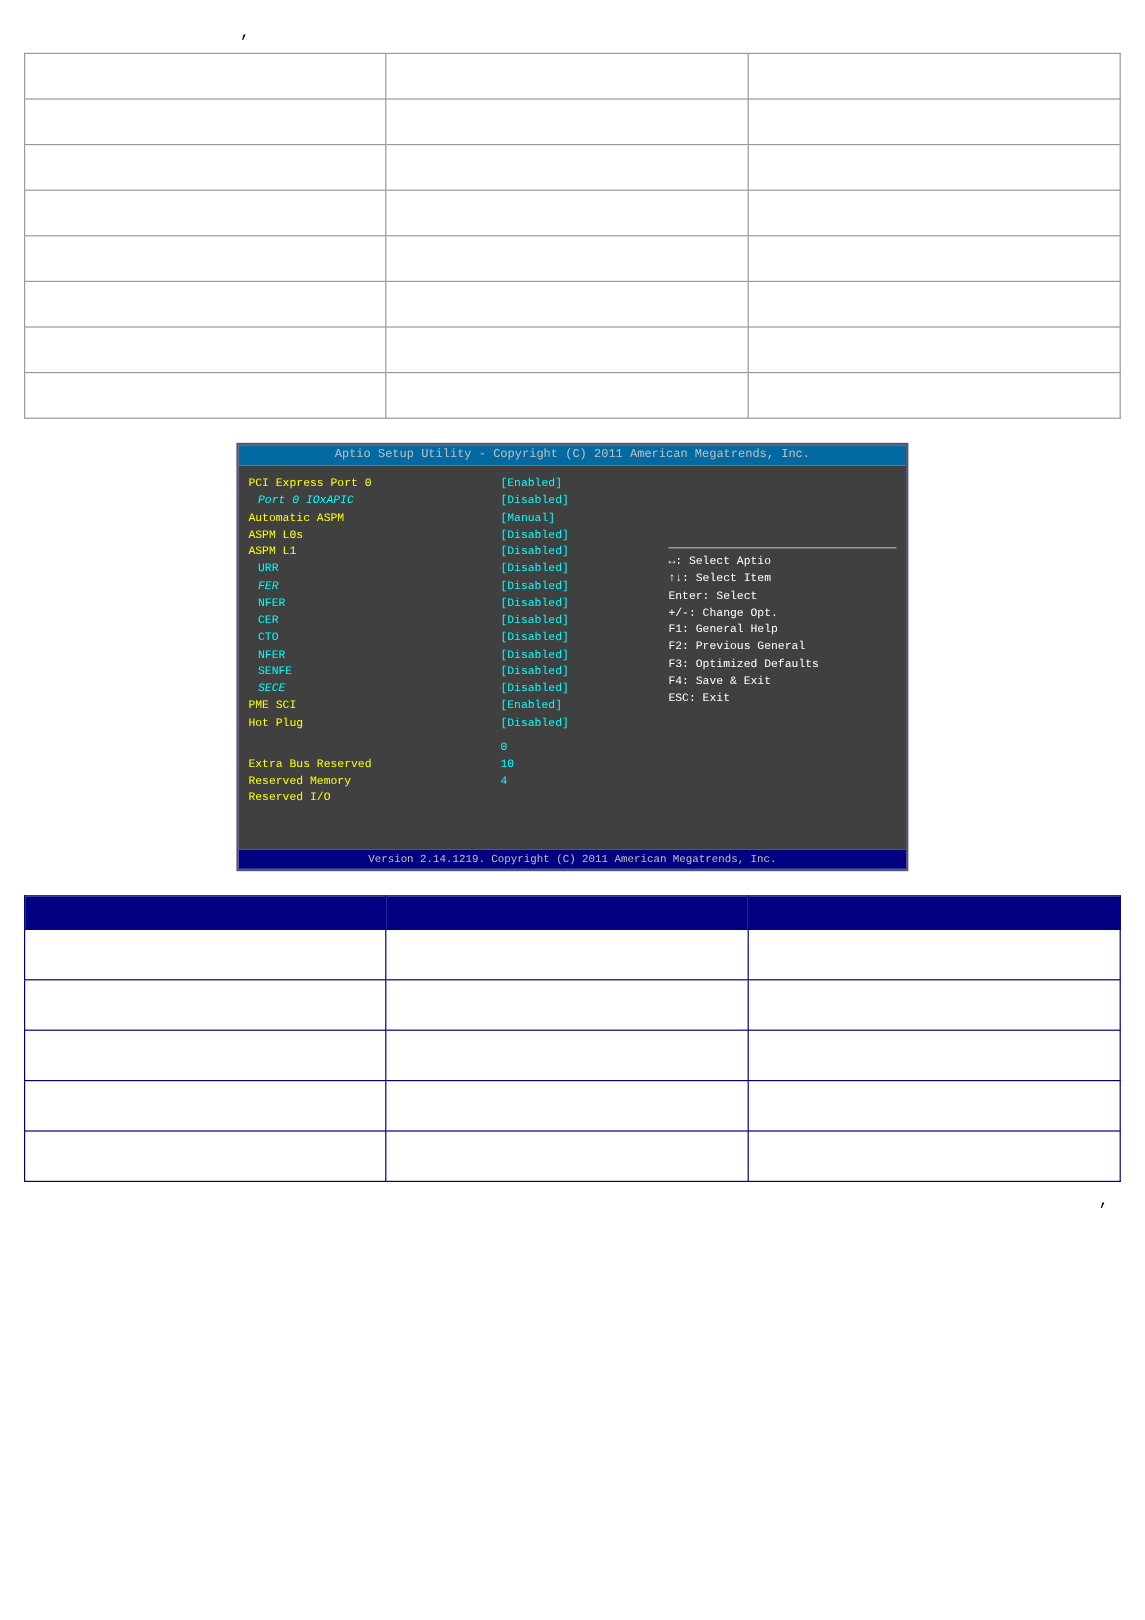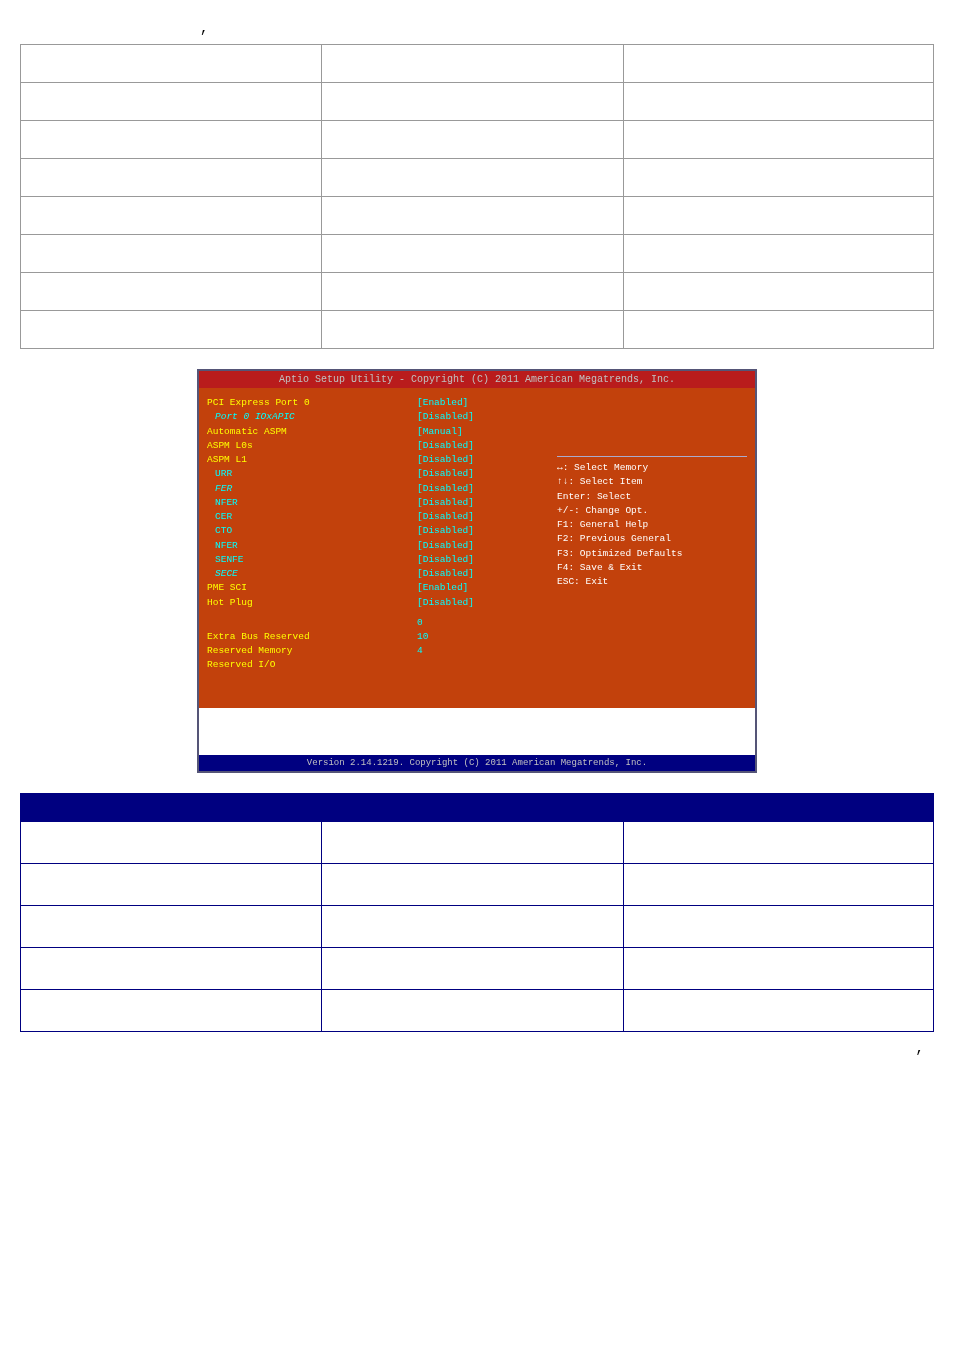--- a/index.html
+++ b/index.html
@@ -37,21 +37,21 @@
     .top-table td:nth-child(3) { width: 34%; }
 
     
     .bios-container {
       width: 560px;
       margin: 0 auto 20px auto;
       border: 2px solid #555577;
     }
 
     .bios-title-bar {
-      background: #b91c1c;
+      background: #0369a1;
       color: #c0c0c0;
       text-align: center;
       padding: 3px 0;
       font-size: 10px;
     }
 
     .bios-tabs {
       background: #aaaaaa;
       display: flex;
       gap: 0;
@@ -64,21 +64,21 @@
       font-size: 10px;
       border: 1px solid #888;
     }
     .bios-tab.active {
       background: #aaaaaa;
       color: #000000;
       border-bottom: 1px solid #aaaaaa;
     }
 
     .bios-body {
-      background: #c2410c;
+      background: #404040;
       display: flex;
       padding: 8px;
       gap: 10px;
       min-height: 320px;
     }
 
     .bios-left {
       flex: 0 0 200px;
       color: #ffff00;
       font-size: 9.5px;
@@ -116,21 +116,20 @@
       line-height: 1.5;
       margin-top: 4px;
     }
 
     .bios-footer {
       background: #000080;
       color: #c0c0c0;
       text-align: center;
       padding: 3px 0;
       font-size: 9px;
-      margin-top: 47px;
     }
 
     
     .bottom-table {
       width: 100%;
       border-collapse: collapse;
       margin-top: 0;
       border: 1px solid #000080;
     }
     .bottom-table td {
@@ -257,21 +256,21 @@
       <div>[Disabled]</div>
       <div style="height:6px;"></div>
       <div>0</div>
       <div>10</div>
       <div>4</div>
     </div>
 
     <div class="bios-right">
       <div class="bios-divider" style="margin-top: 60px;"></div>
       <div class="bios-nav-help">
-        <div>↔: Select Memory</div>
+        <div>↔: Select Aptio</div>
         <div>↑↓: Select Item</div>
         <div>Enter: Select</div>
         <div>+/-: Change Opt.</div>
         <div>F1: General Help</div>
         <div>F2: Previous General</div>
         <div>F3: Optimized Defaults</div>
         <div>F4: Save &amp; Exit</div>
         <div>ESC: Exit</div>
       </div>
     </div>

